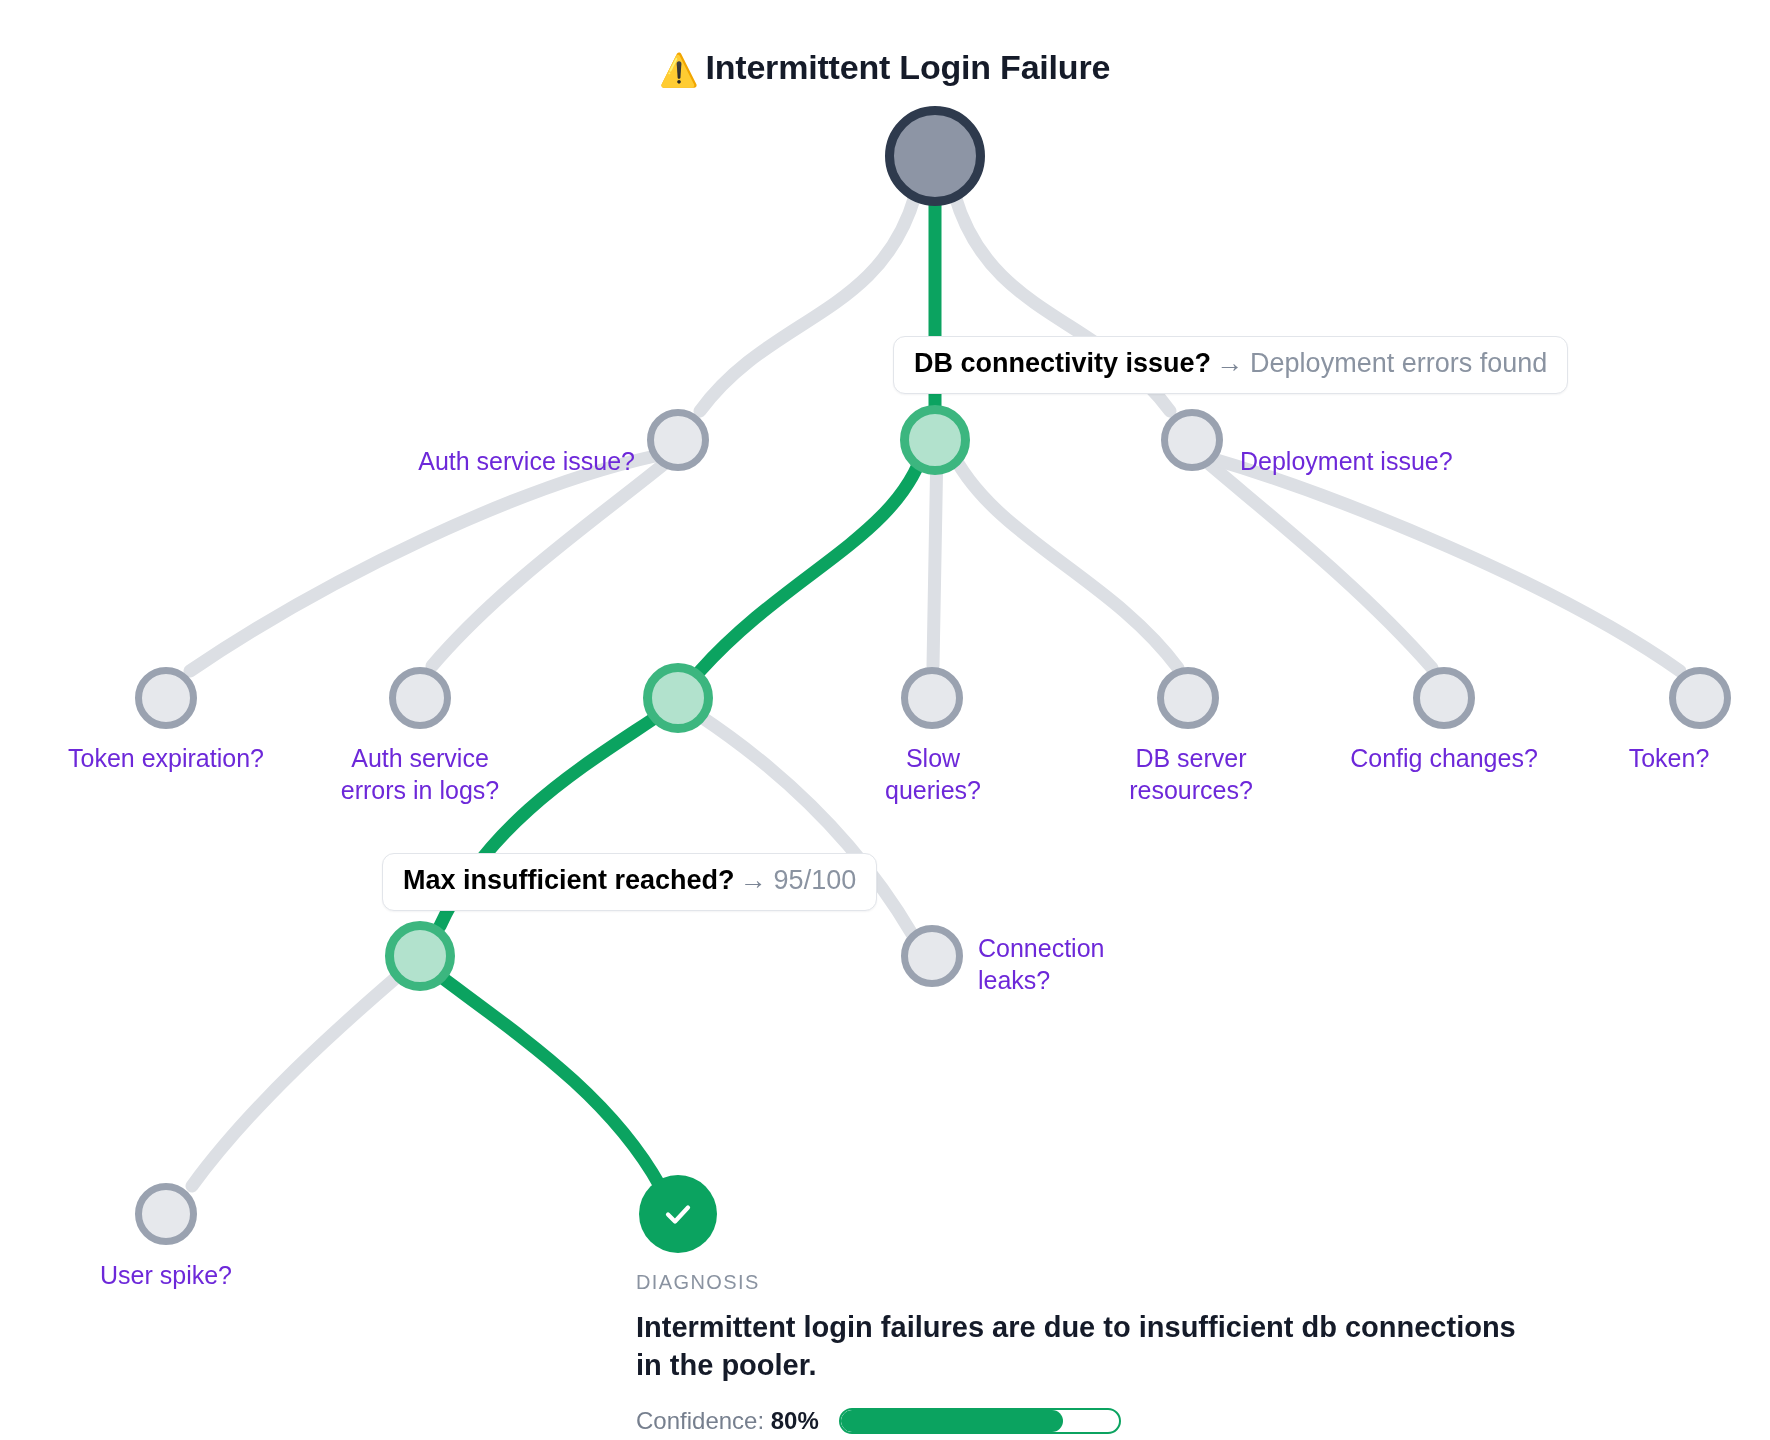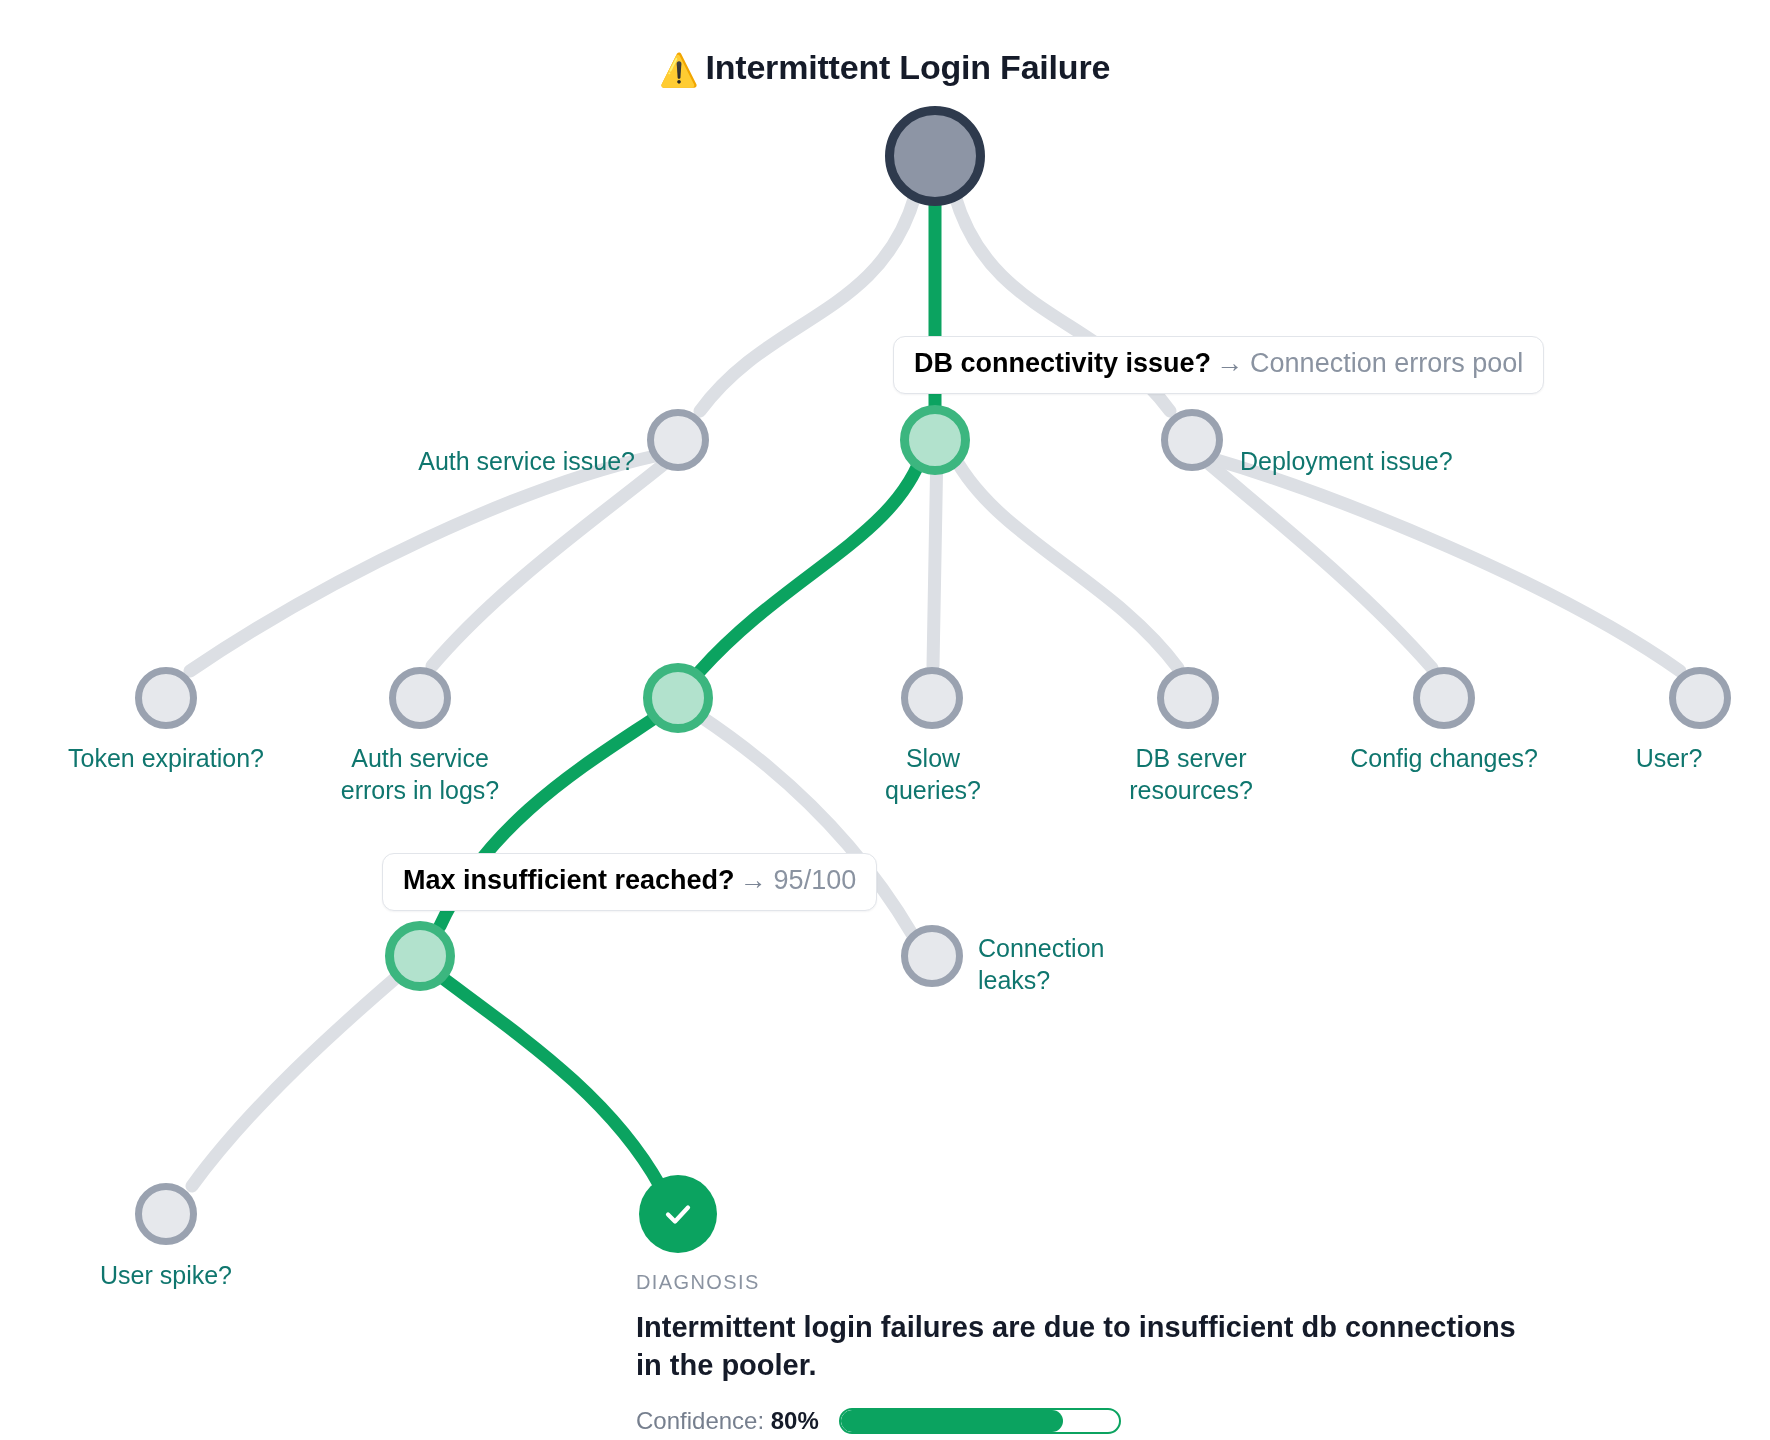--- a/index.html
+++ b/index.html
@@ -84,21 +84,21 @@
     align-items: center;
     justify-content: center;
   }
   .node-final svg { display: block; }
 
   
   .caption {
     position: absolute;
     font-size: 25px;
     line-height: 1.26;
-    color: #0f766e;
+    color: #6d28d9;
     white-space: pre-line;
   }
   .caption.ctr   { text-align: center; }
   .caption.right { text-align: right; }
   .caption.left  { text-align: left; }
 
   
   .pill {
     position: absolute;
     background: #ffffff;
@@ -245,29 +245,29 @@
   <div class="caption left" style="left:1240px; top:430px; width:420px;">Deployment issue?</div>
 
   <div class="caption ctr" style="left:6px; top:727px; width:320px;">Token expiration?</div>
   <div class="caption ctr" style="left:265px; top:727px; width:310px;">Auth service
 errors in logs?</div>
   <div class="caption ctr" style="left:797px; top:727px; width:272px;">Slow
 queries?</div>
   <div class="caption ctr" style="left:1042px; top:727px; width:298px;">DB server
 resources?</div>
   <div class="caption ctr" style="left:1294px; top:727px; width:300px;">Config changes?</div>
-  <div class="caption ctr" style="left:1576px; top:727px; width:186px;">User?</div>
+  <div class="caption ctr" style="left:1576px; top:727px; width:186px;">Token?</div>
 
   <div class="caption left" style="left:978px; top:917px; width:330px;">Connection
 leaks?</div>
 
   <div class="caption ctr" style="left:16px; top:1244px; width:300px;">User spike?</div>
 
   <div class="pill" style="left:893px; top:320px;">
-    <span class="q">DB connectivity issue?</span><span class="arrow">→</span><span class="ans">Connection errors pool</span>
+    <span class="q">DB connectivity issue?</span><span class="arrow">→</span><span class="ans">Deployment errors found</span>
   </div>
 
 
   <div class="pill" style="left:382px; top:837px;">
     <span class="q">Max insufficient reached?</span><span class="arrow">→</span><span class="ans">95/100</span>
   </div>
 
 
   <div class="diag">
     <div class="diag-kicker">DIAGNOSIS</div>

